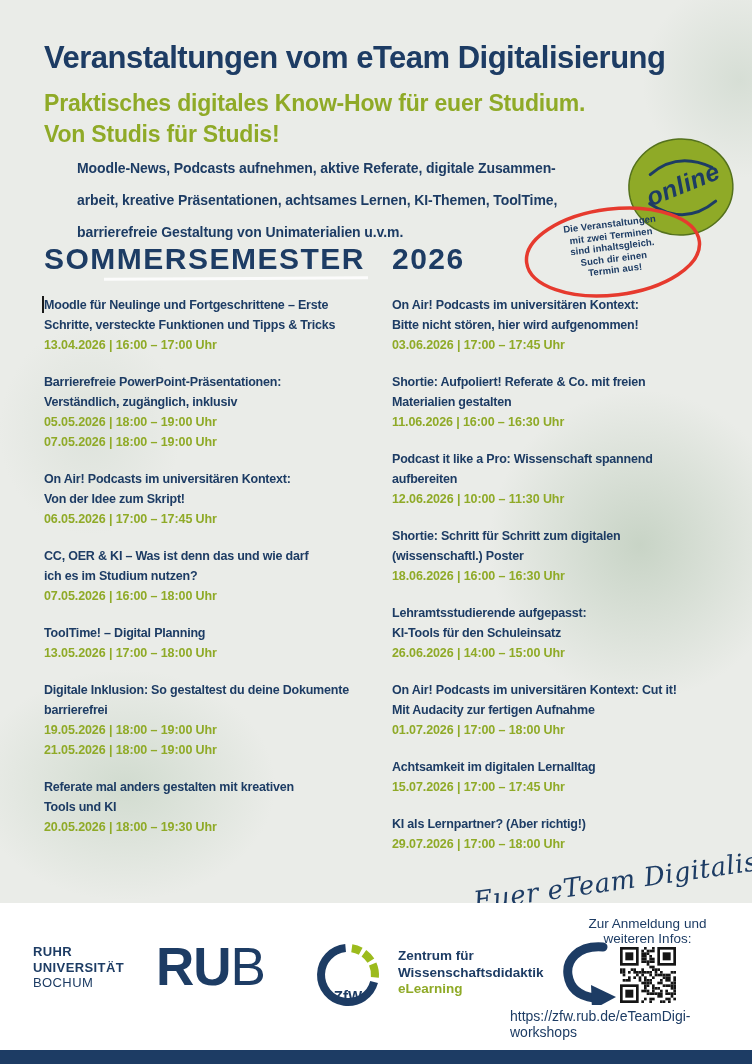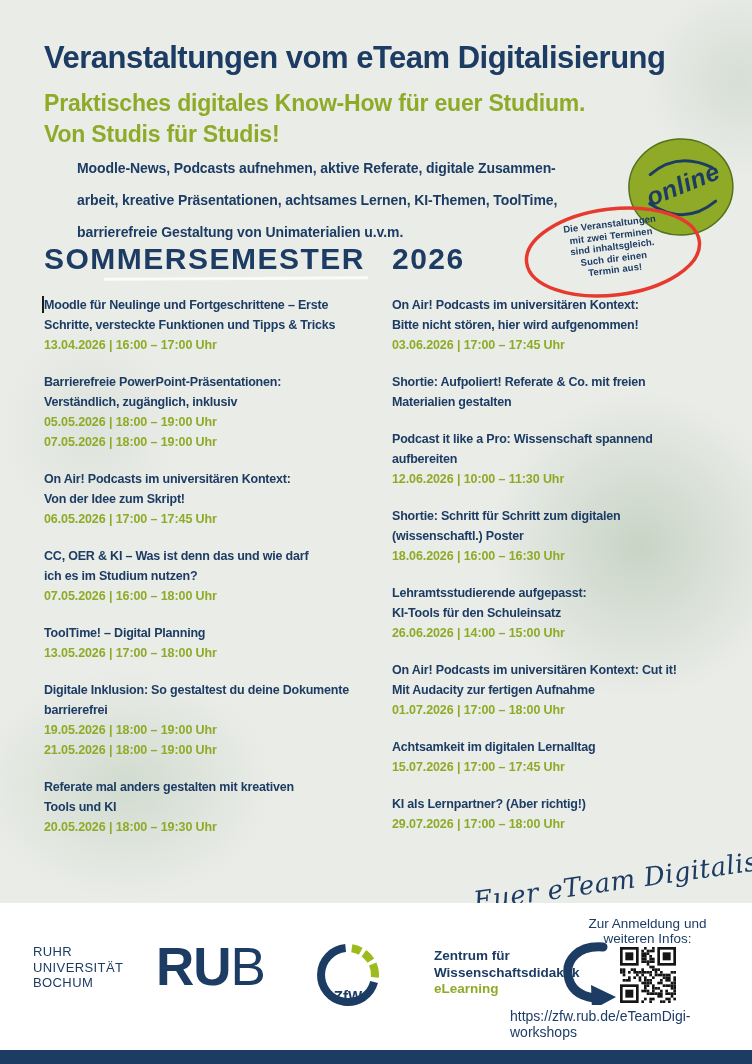--- a/index.html
+++ b/index.html
@@ -40,27 +40,27 @@
   .events-left{left:44px;}
   .events-right{left:392px;}
   .event{margin-bottom:17px;}
   .ev-title{font-size:12.5px;font-weight:bold;color:var(--navy);line-height:20px;letter-spacing:-0.2px;white-space:nowrap;}
   .ev-date{font-size:12.5px;font-weight:bold;color:var(--green);line-height:20px;letter-spacing:-0.1px;white-space:nowrap;}
 
   .signature{position:absolute;left:472px;top:860px;font-family:"DejaVu Serif",serif;font-style:italic;font-size:26px;color:var(--navy);transform:rotate(-8deg);white-space:nowrap;letter-spacing:0.5px;}
 
   .footer{position:absolute;left:0;top:903px;width:752px;height:147px;background:#ffffff;}
   .uni{position:absolute;left:33px;top:41px;font-size:13px;color:var(--navy);line-height:15.5px;letter-spacing:0.4px;}
-  .uni .bold{font-weight:normal;}
+  .uni .bold{font-weight:bold;}
   .rub{position:absolute;left:156px;top:33px;font-size:53px;color:var(--navy);letter-spacing:-1px;}
   .rub-strong{font-weight:bold;}
   .rub-light{font-weight:normal;}
   .zfw{position:absolute;left:315px;top:39px;width:66px;height:66px;}
   .zfw-label{position:absolute;left:0;top:25px;width:66px;text-align:center;font-size:15px;font-weight:bold;color:var(--navy);margin-top:20px;}
-  .zentrum{position:absolute;left:398px;top:45px;font-size:13.5px;font-weight:bold;color:var(--navy);line-height:16.5px;margin-left:36px;}
+  .zentrum{position:absolute;left:398px;top:45px;font-size:13.5px;font-weight:bold;color:var(--navy);line-height:16.5px;}
   .zentrum .green{color:var(--green);}
   .info{position:absolute;left:555px;top:13px;width:185px;text-align:center;font-size:13.5px;color:var(--navy);line-height:15px;}
   .arrow{position:absolute;left:561px;top:38px;width:56px;height:64px;}
   .qr{position:absolute;left:620px;top:44px;width:56px;height:56px;background:#fff;}
   .url{position:absolute;left:510px;top:105px;width:232px;text-align:left;font-size:14px;color:var(--navy);line-height:16px;}
 
   .bottom-bar{position:absolute;left:0;top:1050px;width:752px;height:14px;background:var(--navy);}
 </style>
 </head>
 <body>
@@ -152,20 +152,21 @@
     </div>
   <div class="events events-right">
       <div class="event">
         <div class="ev-title">On Air! Podcasts im universitären Kontext:</div>
         <div class="ev-title">Bitte nicht stören, hier wird aufgenommen!</div>
         <div class="ev-date">03.06.2026 | 17:00 – 17:45 Uhr</div>
       </div>
       <div class="event">
         <div class="ev-title">Shortie: Aufpoliert! Referate &amp; Co. mit freien</div>
         <div class="ev-title">Materialien gestalten</div>
+        <div class="ev-date">11.06.2026 | 16:00 – 16:30 Uhr</div>
       </div>
       <div class="event">
         <div class="ev-title">Podcast it like a Pro: Wissenschaft spannend</div>
         <div class="ev-title">aufbereiten</div>
         <div class="ev-date">12.06.2026 | 10:00 – 11:30 Uhr</div>
       </div>
       <div class="event">
         <div class="ev-title">Shortie: Schritt für Schritt zum digitalen</div>
         <div class="ev-title">(wissenschaftl.) Poster</div>
         <div class="ev-date">18.06.2026 | 16:00 – 16:30 Uhr</div>

